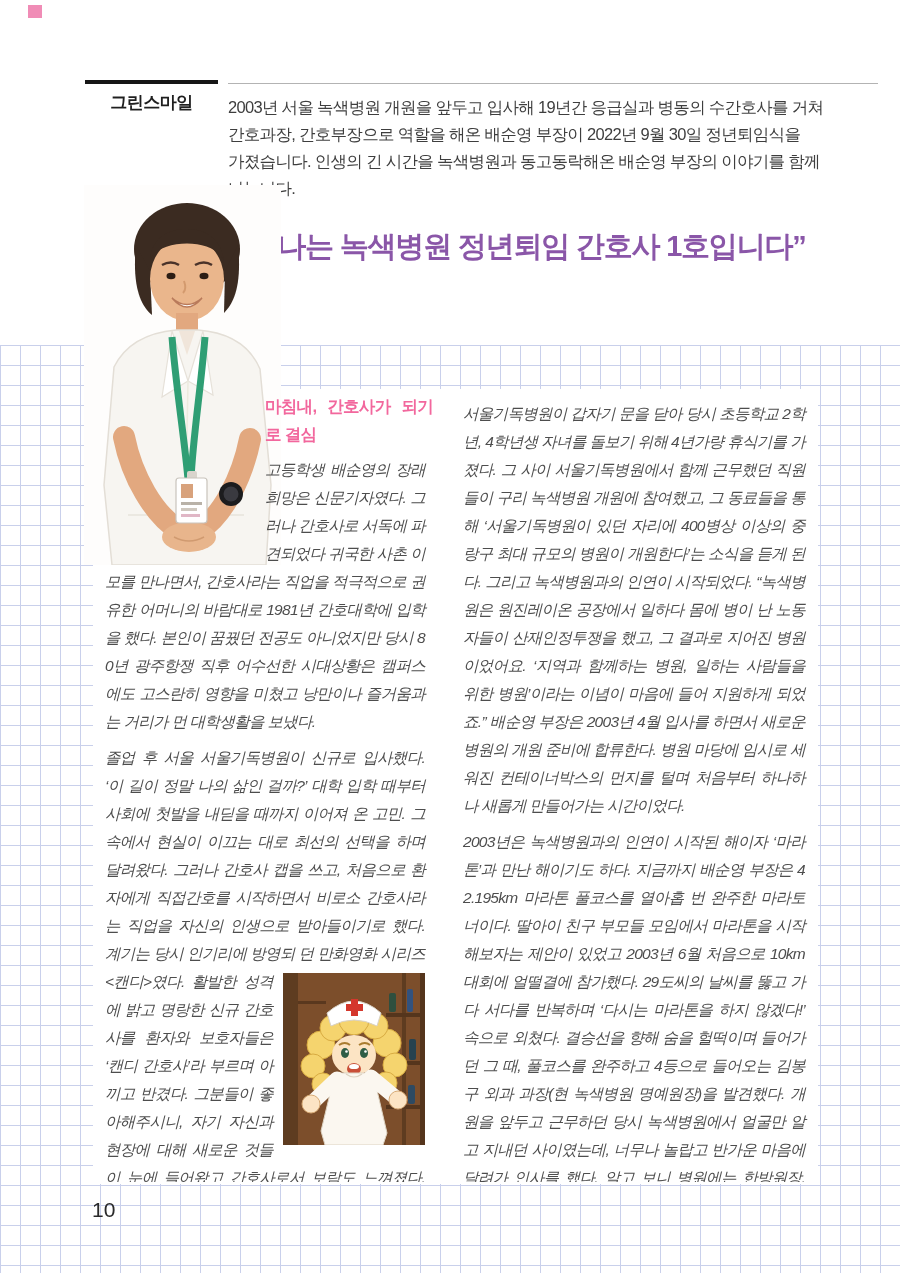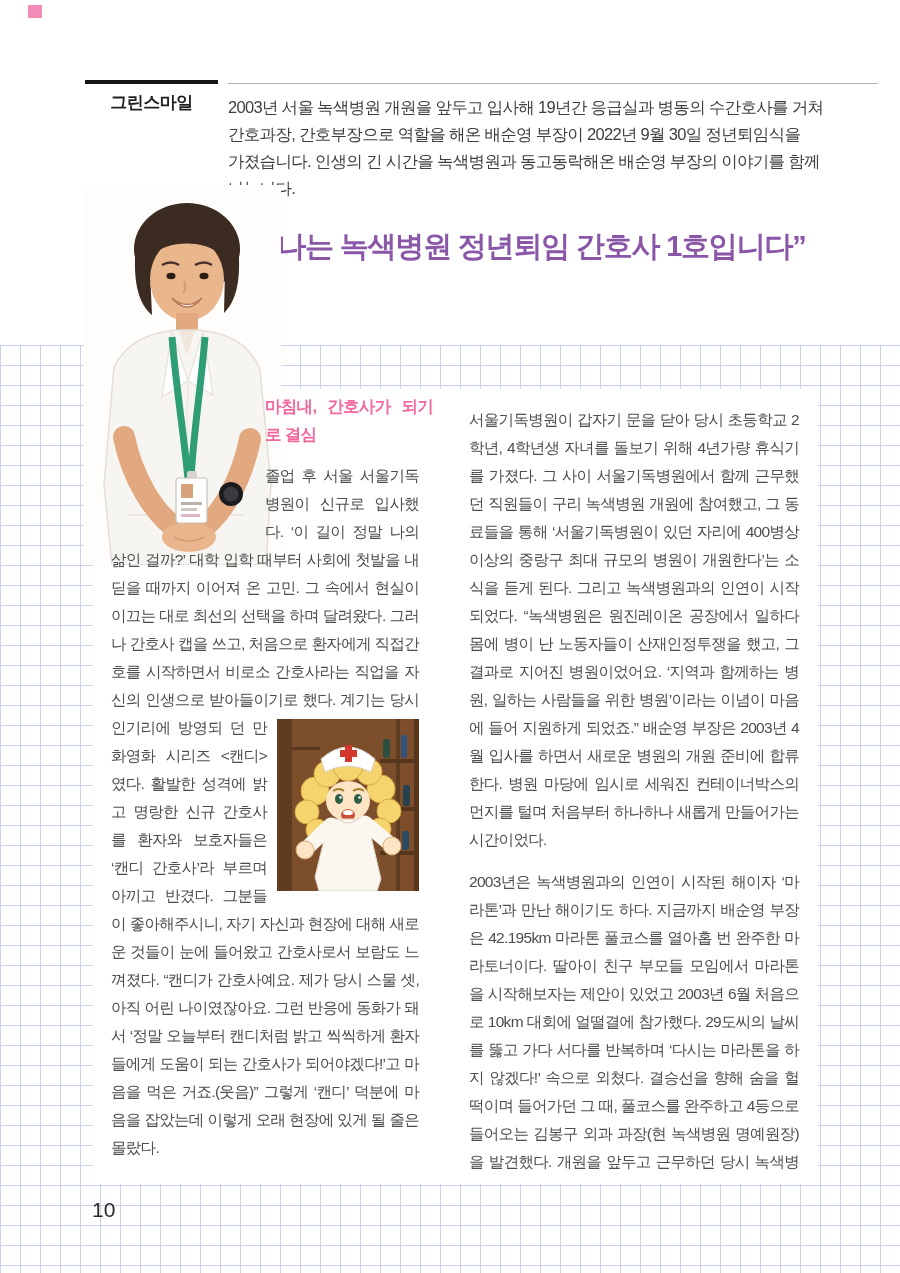--- a/index.html
+++ b/index.html
@@ -43,21 +43,21 @@
   }
   .col {
     font-size:15.5px; line-height:28px; color:#4d4d4d; letter-spacing:-0.7px;
     text-align:justify; word-break:break-all;
   }
   .col-left  { width:336px; flex:0 0 336px; }
   .col-right { width:358px; flex:0 0 358px; }
 
   .photo-spacer { float:left; width:168px; height:152px; }
   .subtitle { font-weight:bold; color:#f2679d; font-size:16.5px; margin:0 0 3px 0; letter-spacing:-0.7px; }
-  p.body-p { margin:14px; }
+  p.body-p { margin:8px;font-style:italic; }
 
   .candy-figure { float:right; width:142px; height:172px; margin:5px 0 6px 10px; }
   .candy-figure svg { display:block; width:142px; height:172px; }
 
   .page-number { position:absolute; left:92px; top:1198px; font-size:21px; color:#2a2a2a; }
 </style>
 </head>
 <body>
 
 <div class="page">
@@ -118,20 +118,21 @@
       <rect x="97" y="323" width="16" height="3" fill="#cfc8bf"></rect>
       <rect x="97" y="329" width="19" height="3" fill="#e0b7c6"></rect>
     </svg>
   </div>
 
   <div class="columns">
 
     <div class="col col-left">
       <span class="photo-spacer"></span>
       <h3 class="subtitle">마침내, 간호사가 되기로 결심</h3>
+      <p class="body-p">고등학생 배순영의 장래희망은 신문기자였다. 그러나 간호사로 서독에 파견되었다 귀국한 사촌 이모를 만나면서, 간호사라는 직업을 적극적으로 권유한 어머니의 바람대로 1981년 간호대학에 입학을 했다. 본인이 꿈꿨던 전공도 아니었지만 당시 80년 광주항쟁 직후 어수선한 시대상황은 캠퍼스에도 고스란히 영향을 미쳤고 낭만이나 즐거움과는 거리가 먼 대학생활을 보냈다.</p>
       <p class="body-p">
         <span>졸업 후 서울 서울기독병원이 신규로 입사했다. ‘이 길이 정말 나의 삶인 걸까?’ 대학 입학 때부터 사회에 첫발을 내딛을 때까지 이어져 온 고민. 그 속에서 현실이 이끄는 대로 최선의 선택을 하며 달려왔다. 그러나 간호사 캡을 쓰고, 처음으로 환자에게 직접간호를 시작하면서 비로소 간호사라는 직업을 자신의 인생으로 받아들이기로 했다. 계기는 당시 인기리에 방영되</span>
         <span class="candy-figure">
           <svg viewBox="0 0 142 172" xmlns="http://www.w3.org/2000/svg">
             <rect width="142" height="172" fill="#7c4e2b"></rect>
             <rect x="0" y="0" width="15" height="172" fill="#5e3c20"></rect>
             <rect x="119" y="0" width="4" height="172" fill="#5e3c20"></rect>
             <rect x="137" y="0" width="5" height="172" fill="#55351c"></rect>
             <rect x="103" y="40" width="39" height="4" fill="#55351c"></rect>
             <rect x="103" y="88" width="39" height="4" fill="#55351c"></rect>

